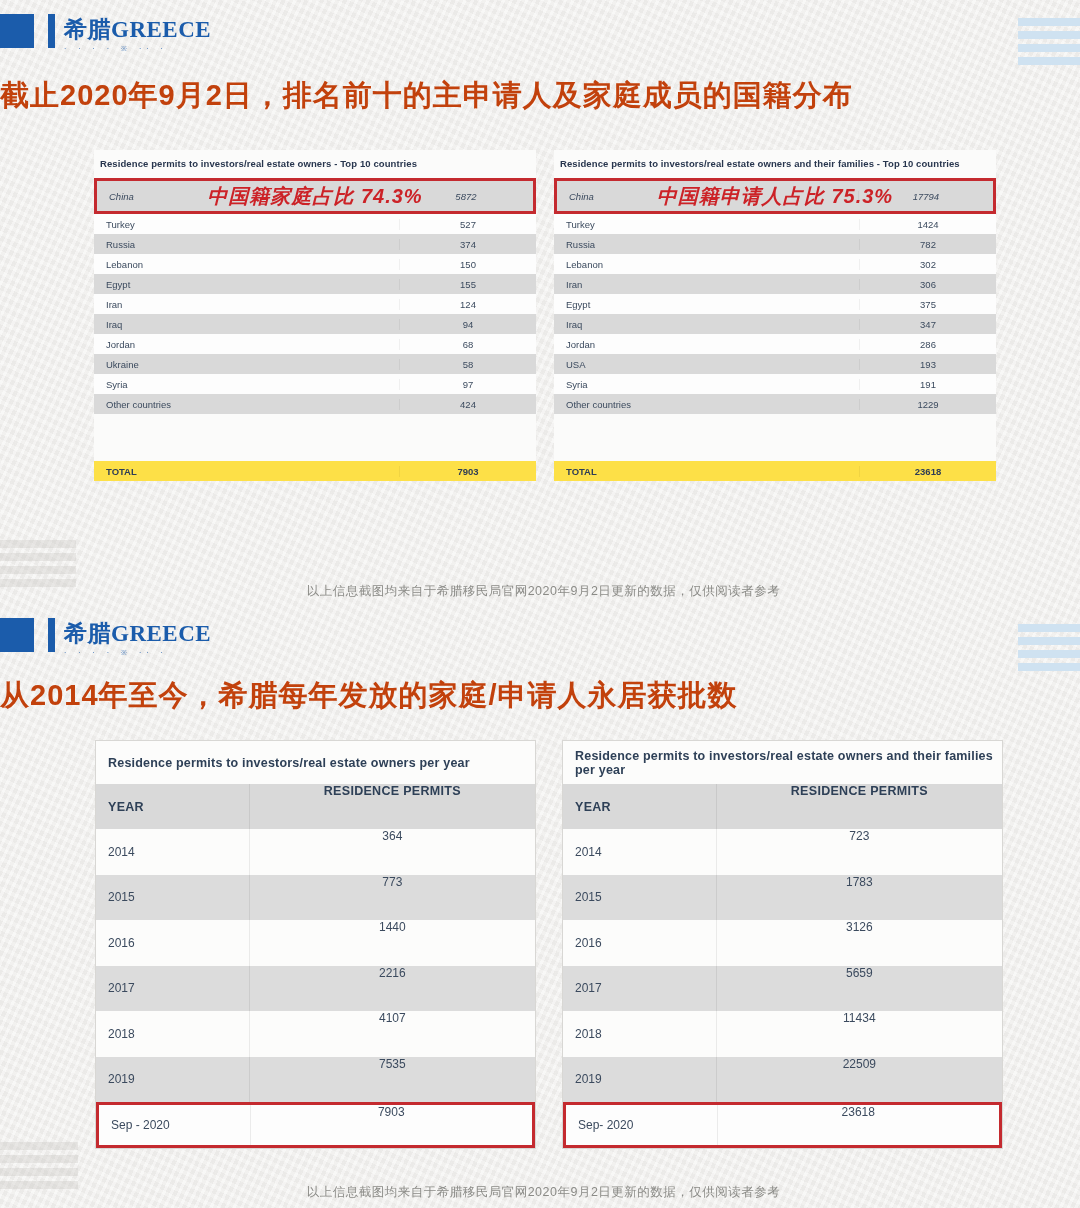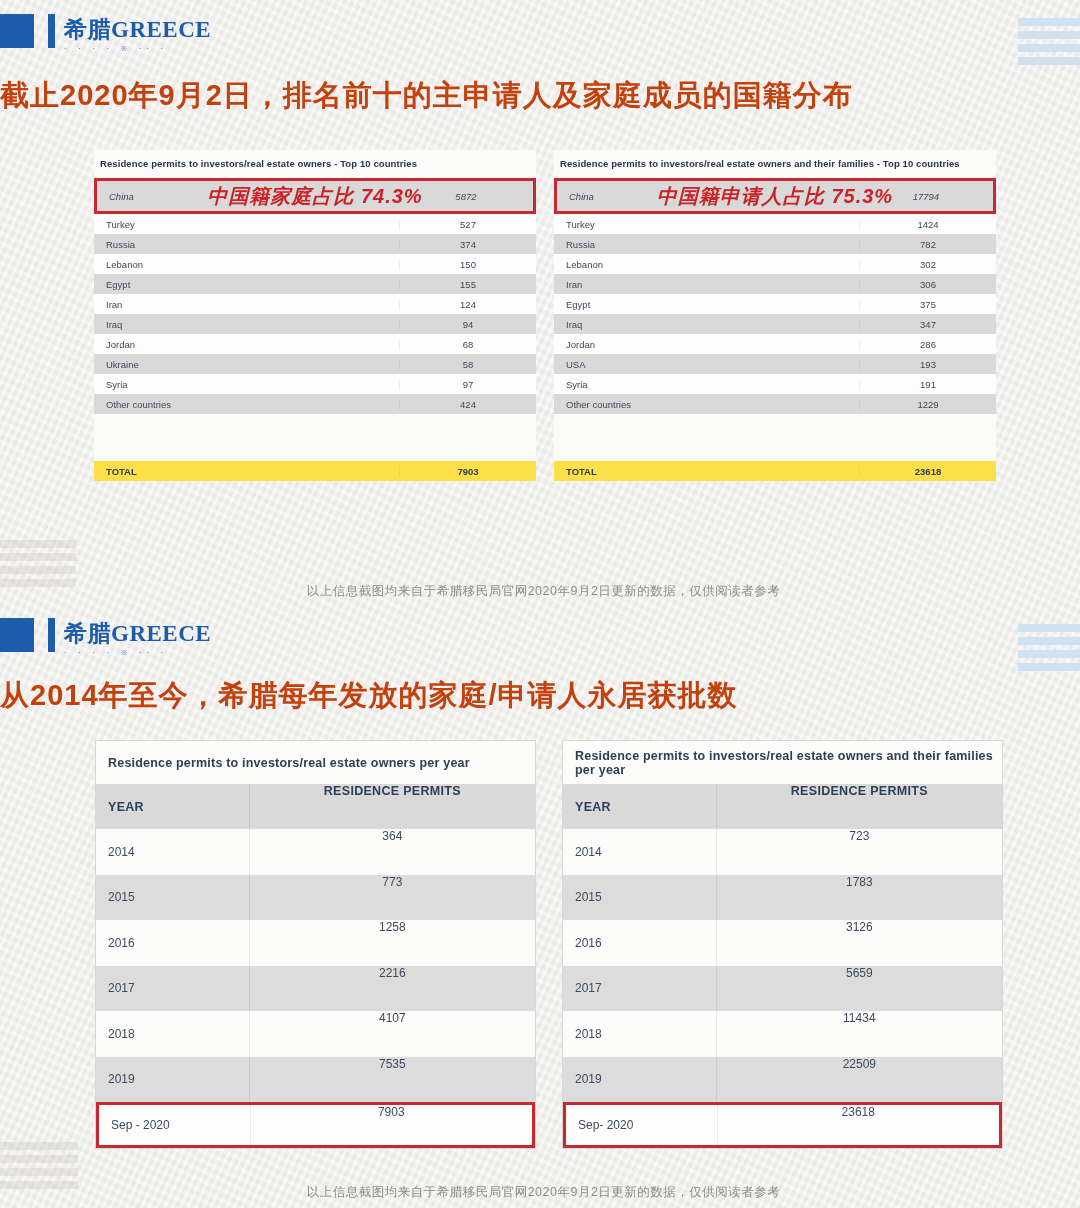--- a/index.html
+++ b/index.html
@@ -263,21 +263,21 @@
         <div class="yrow">
           <span class="cell-label">2014</span>
           <span class="cell-value">364</span>
         </div>
         <div class="yrow">
           <span class="cell-label">2015</span>
           <span class="cell-value">773</span>
         </div>
         <div class="yrow">
           <span class="cell-label">2016</span>
-          <span class="cell-value">1258</span>
+          <span class="cell-value">1440</span>
         </div>
         <div class="yrow">
           <span class="cell-label">2017</span>
           <span class="cell-value">2216</span>
         </div>
         <div class="yrow">
           <span class="cell-label">2018</span>
           <span class="cell-value">4107</span>
         </div>
         <div class="yrow">

